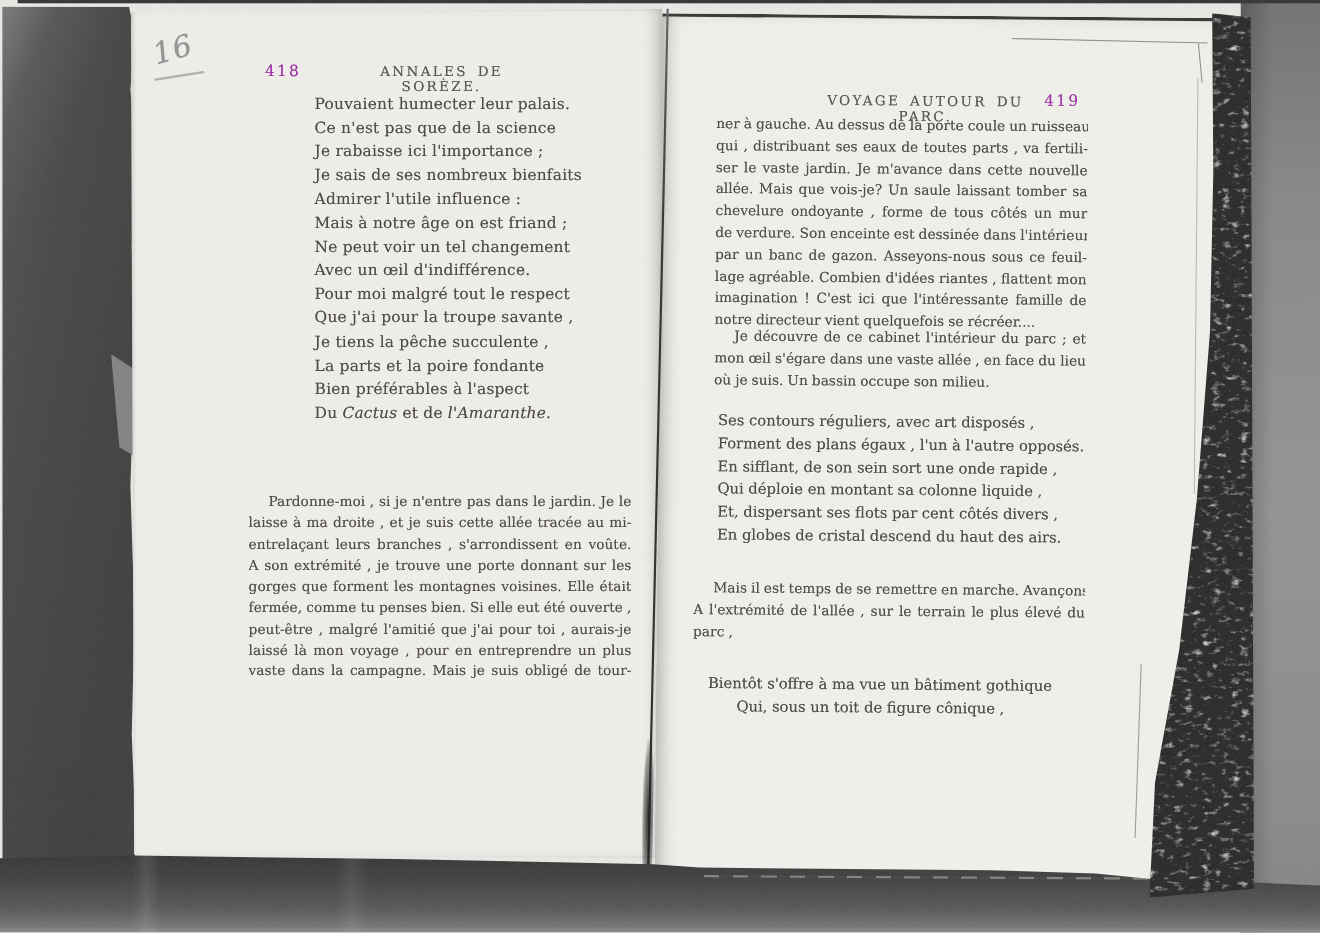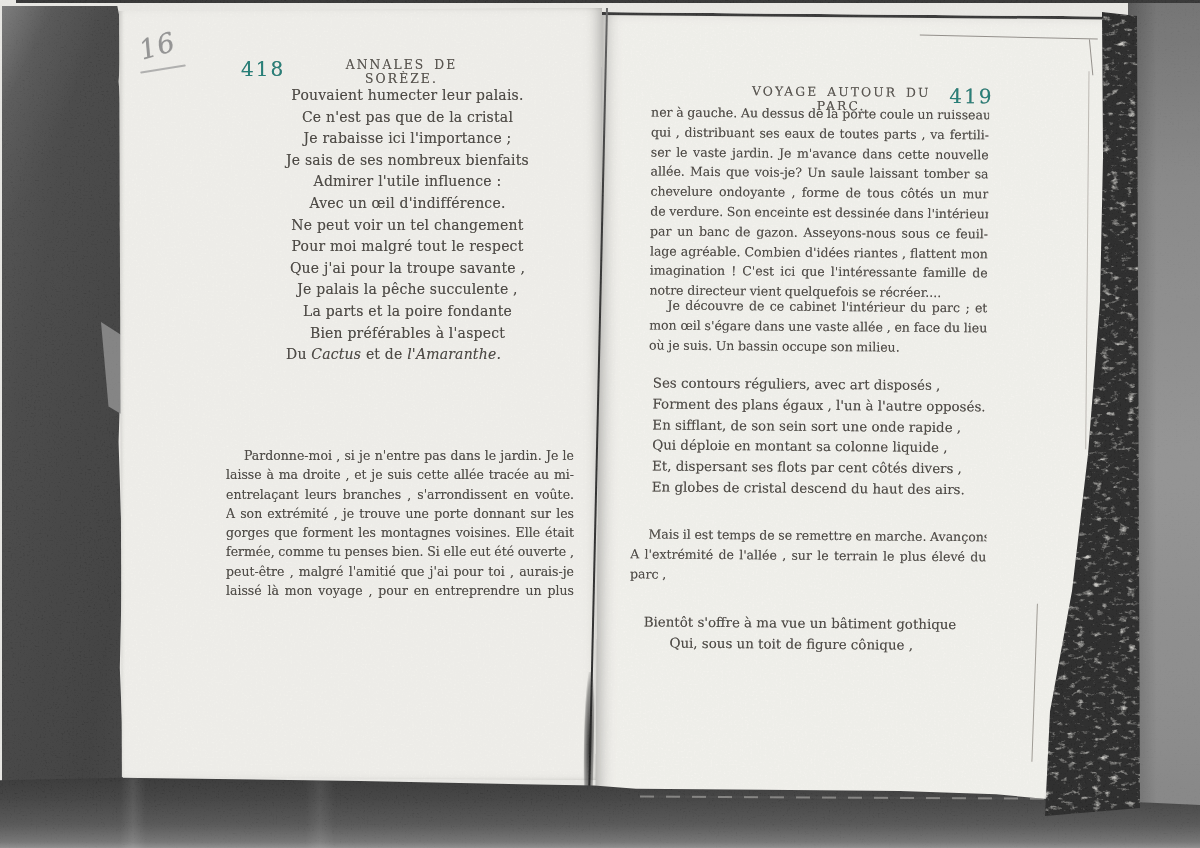--- a/index.html
+++ b/index.html
@@ -75,21 +75,21 @@
   }
 
   
   .edge-line-a { left:318px; top:18px; width:178px; height:1px; background:#8d8983; transform:rotate(0.8deg); }
   .edge-line-b { left:489px; top:20px; width:1px; height:36px; background:#8d8983; transform:rotate(-6deg); }
   .edge-line-c { left:487px; top:52px; width:1px; height:378px; background:#bcb8b1; }
   .edge-line-d { left:438px; top:585px; width:1px; height:158px; background:#9b978f; transform:rotate(1.5deg); }
 
   
   .ink { color:#3e3a35; text-shadow: 0 0 0.5px rgba(62,58,53,0.55); }
-  .pagenum { font-size:20px; letter-spacing:2px; color:#0f766e; }
+  .pagenum { font-size:14px; letter-spacing:2px; color:#a21caf; }
   .runhead { font-size:12.3px; letter-spacing:2.1px; color:#49453f; text-align:center; word-spacing:3px; }
 
   .poem { left:167px; top:77px; font-size:14px; line-height:21.6px; letter-spacing:0.2px; color:#3c3833; }
   .poem .poem-line, .poem .poem-final { position:static; display:block; white-space:nowrap; }
   .ital { position:static; font-style:italic; }
 
   .prose { font-size:12.5px; line-height:19.3px; word-spacing:-0.3px; }
   .prose .plist, .prose .plast { position:static; display:block; }
   .pline { position:static; display:block; text-align:justify; text-align-last:justify; white-space:nowrap; overflow:hidden; }
   .plast { white-space:nowrap; }
@@ -134,47 +134,49 @@
   <div class="underpage-wedge"></div>
 
   <div class="page page-left">
     <span class="annotation">16</span>
     <span class="annotation-underline"></span>
 
     <span class="lp-num pagenum ink">418</span>
     <span class="lp-header runhead ink">ANNALES DE SORÈZE.</span>
 
     <div class="poem ink">
-      <div style="position:static;text-align:center;">
+      <div style="position:static;">
           <span class="poem-line">Pouvaient humecter leur palais.</span>
-          <span class="poem-line">Ce n'est pas que de la cristal</span>
+          <span class="poem-line">Ce n'est pas que de la science</span>
           <span class="poem-line">Je rabaisse ici l'importance ;</span>
           <span class="poem-line">Je sais de ses nombreux bienfaits</span>
           <span class="poem-line">Admirer l'utile influence :</span>
+          <span class="poem-line">Mais à notre âge on est friand ;</span>
+          <span class="poem-line">Ne peut voir un tel changement</span>
           <span class="poem-line">Avec un œil d'indifférence.</span>
-          <span class="poem-line">Ne peut voir un tel changement</span>
           <span class="poem-line">Pour moi malgré tout le respect</span>
           <span class="poem-line">Que j'ai pour la troupe savante ,</span>
-          <span class="poem-line">Je palais la pêche succulente ,</span>
+          <span class="poem-line">Je tiens la pêche succulente ,</span>
           <span class="poem-line">La parts et la poire fondante</span>
           <span class="poem-line">Bien préférables à l'aspect</span>
         </div>
       <div class="poem-final"><span style="position:static">Du </span><span class="ital">Cactus</span><span style="position:static"> et de </span><span class="ital">l'Amaranthe.</span></div>
     </div>
 
     <div class="prose lp-prose ink indent-first">
       <div class="plist">
           <span class="pline">Pardonne-moi , si je n'entre pas dans le jardin. Je le</span>
           <span class="pline">laisse à ma droite , et je suis cette allée tracée au mi-</span>
           <span class="pline">entrelaçant leurs branches , s'arrondissent en voûte.</span>
           <span class="pline">A son extrémité , je trouve une porte donnant sur les</span>
           <span class="pline">gorges que forment les montagnes voisines. Elle était</span>
           <span class="pline">fermée, comme tu penses bien. Si elle eut été ouverte ,</span>
           <span class="pline">peut-être , malgré l'amitié que j'ai pour toi , aurais-je</span>
           <span class="pline">laissé là mon voyage , pour en entreprendre un plus</span>
+          <span class="pline">vaste dans la campagne. Mais je suis obligé de tour-</span>
         </div>
     </div>
   </div>
 
   <div class="page page-right">
     <span class="rp-header runhead ink">VOYAGE AUTOUR DU PARC.</span>
     <span class="rp-num pagenum ink">419</span>
 
     <div class="prose rp-prose1 ink">
       <div class="plist">

